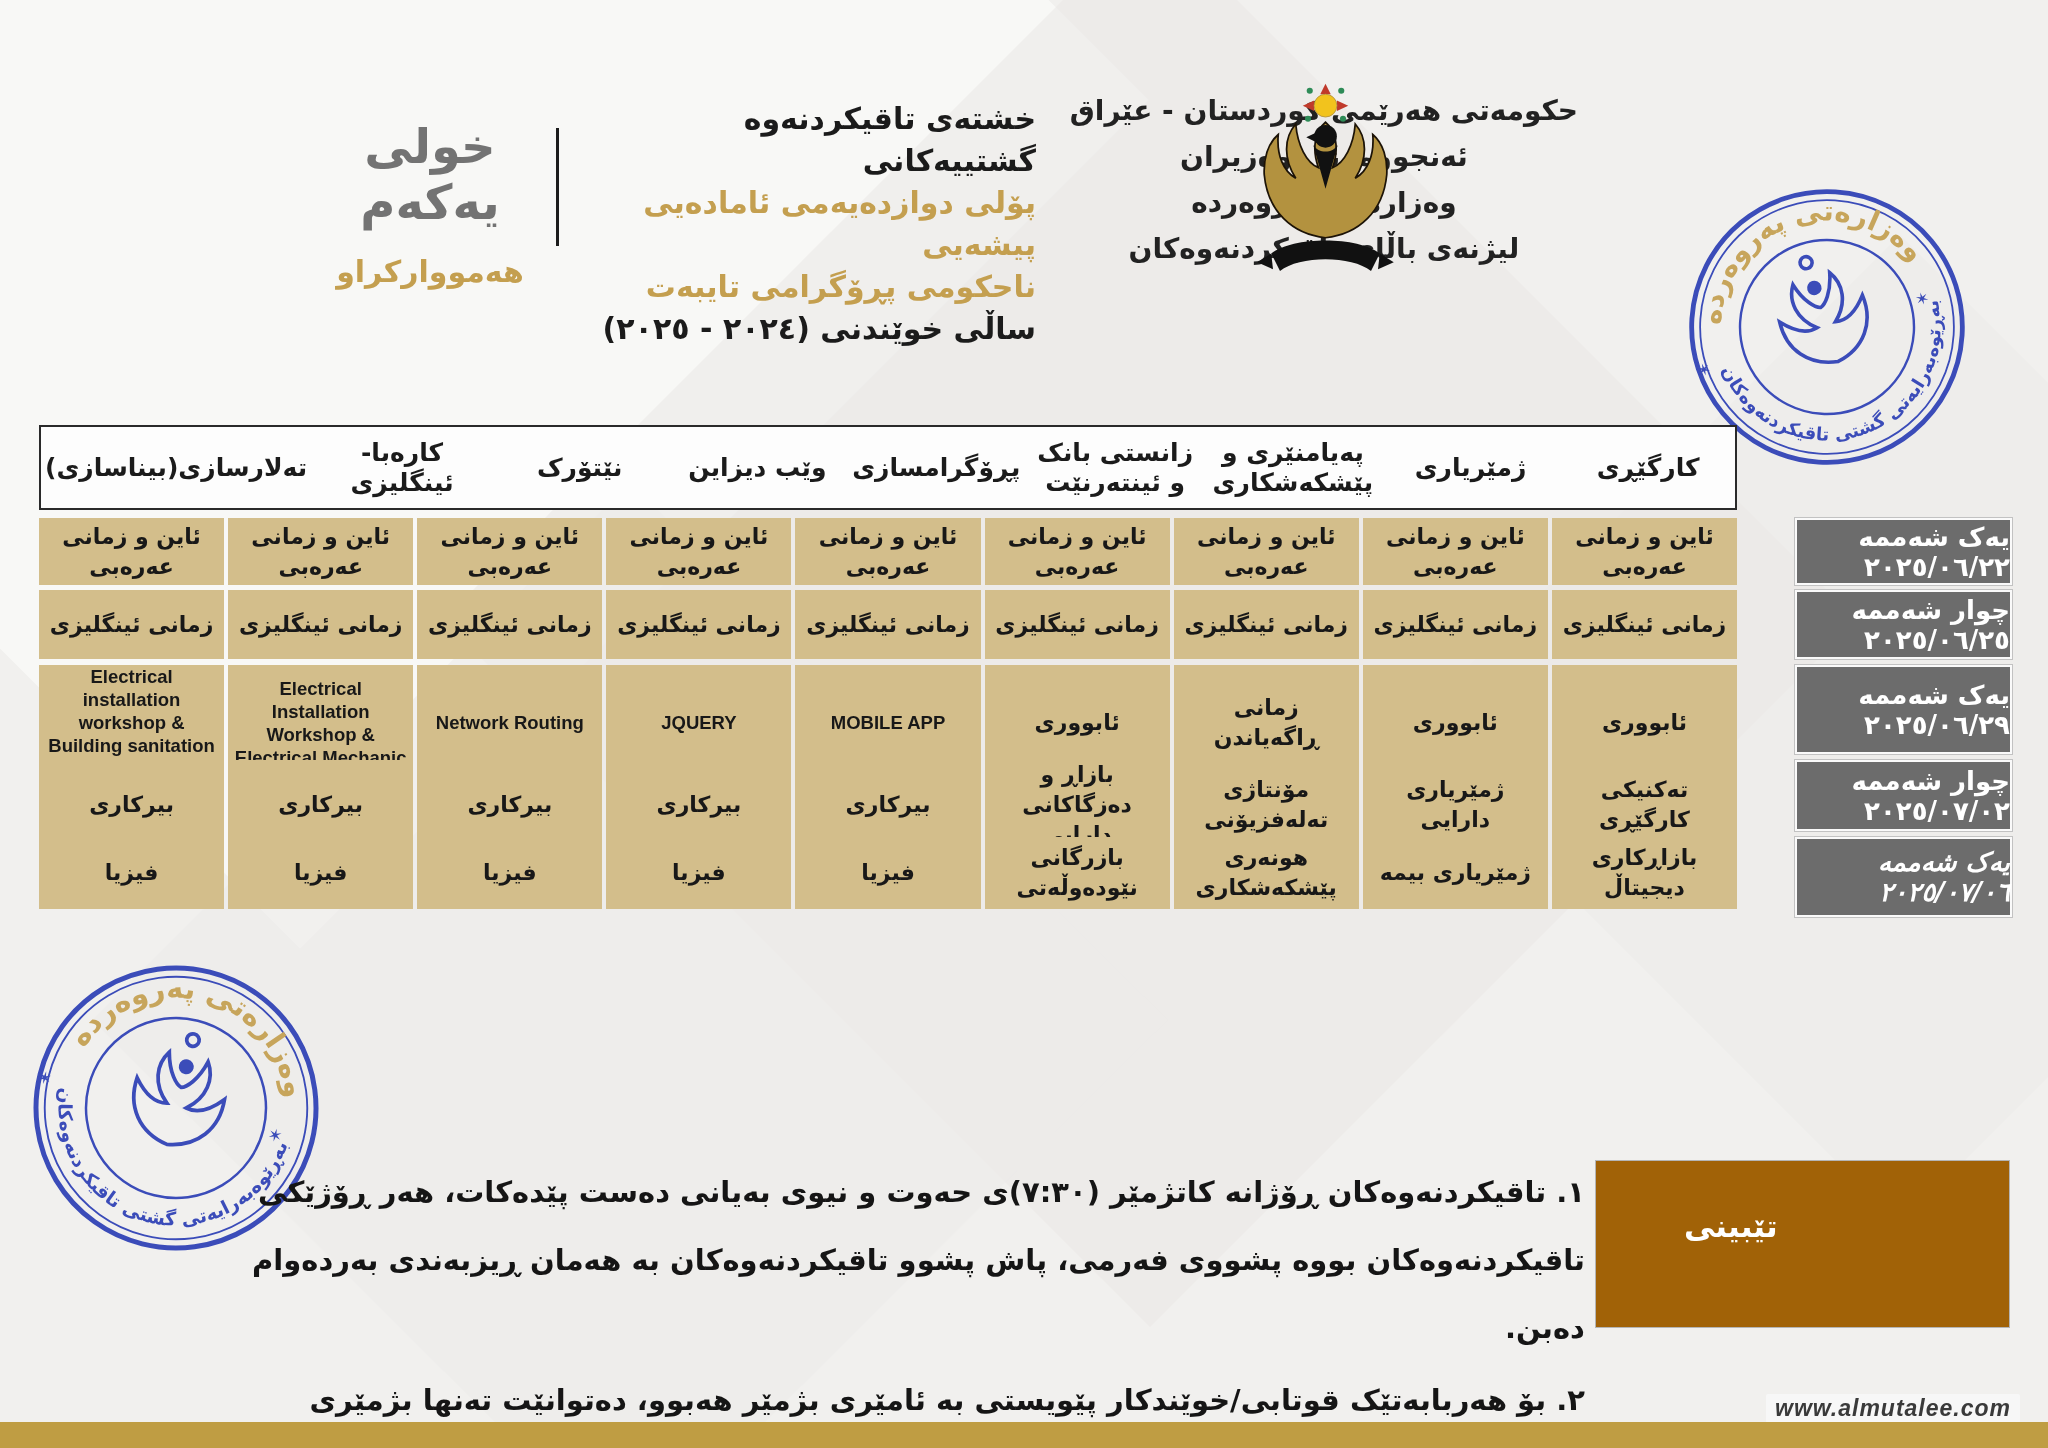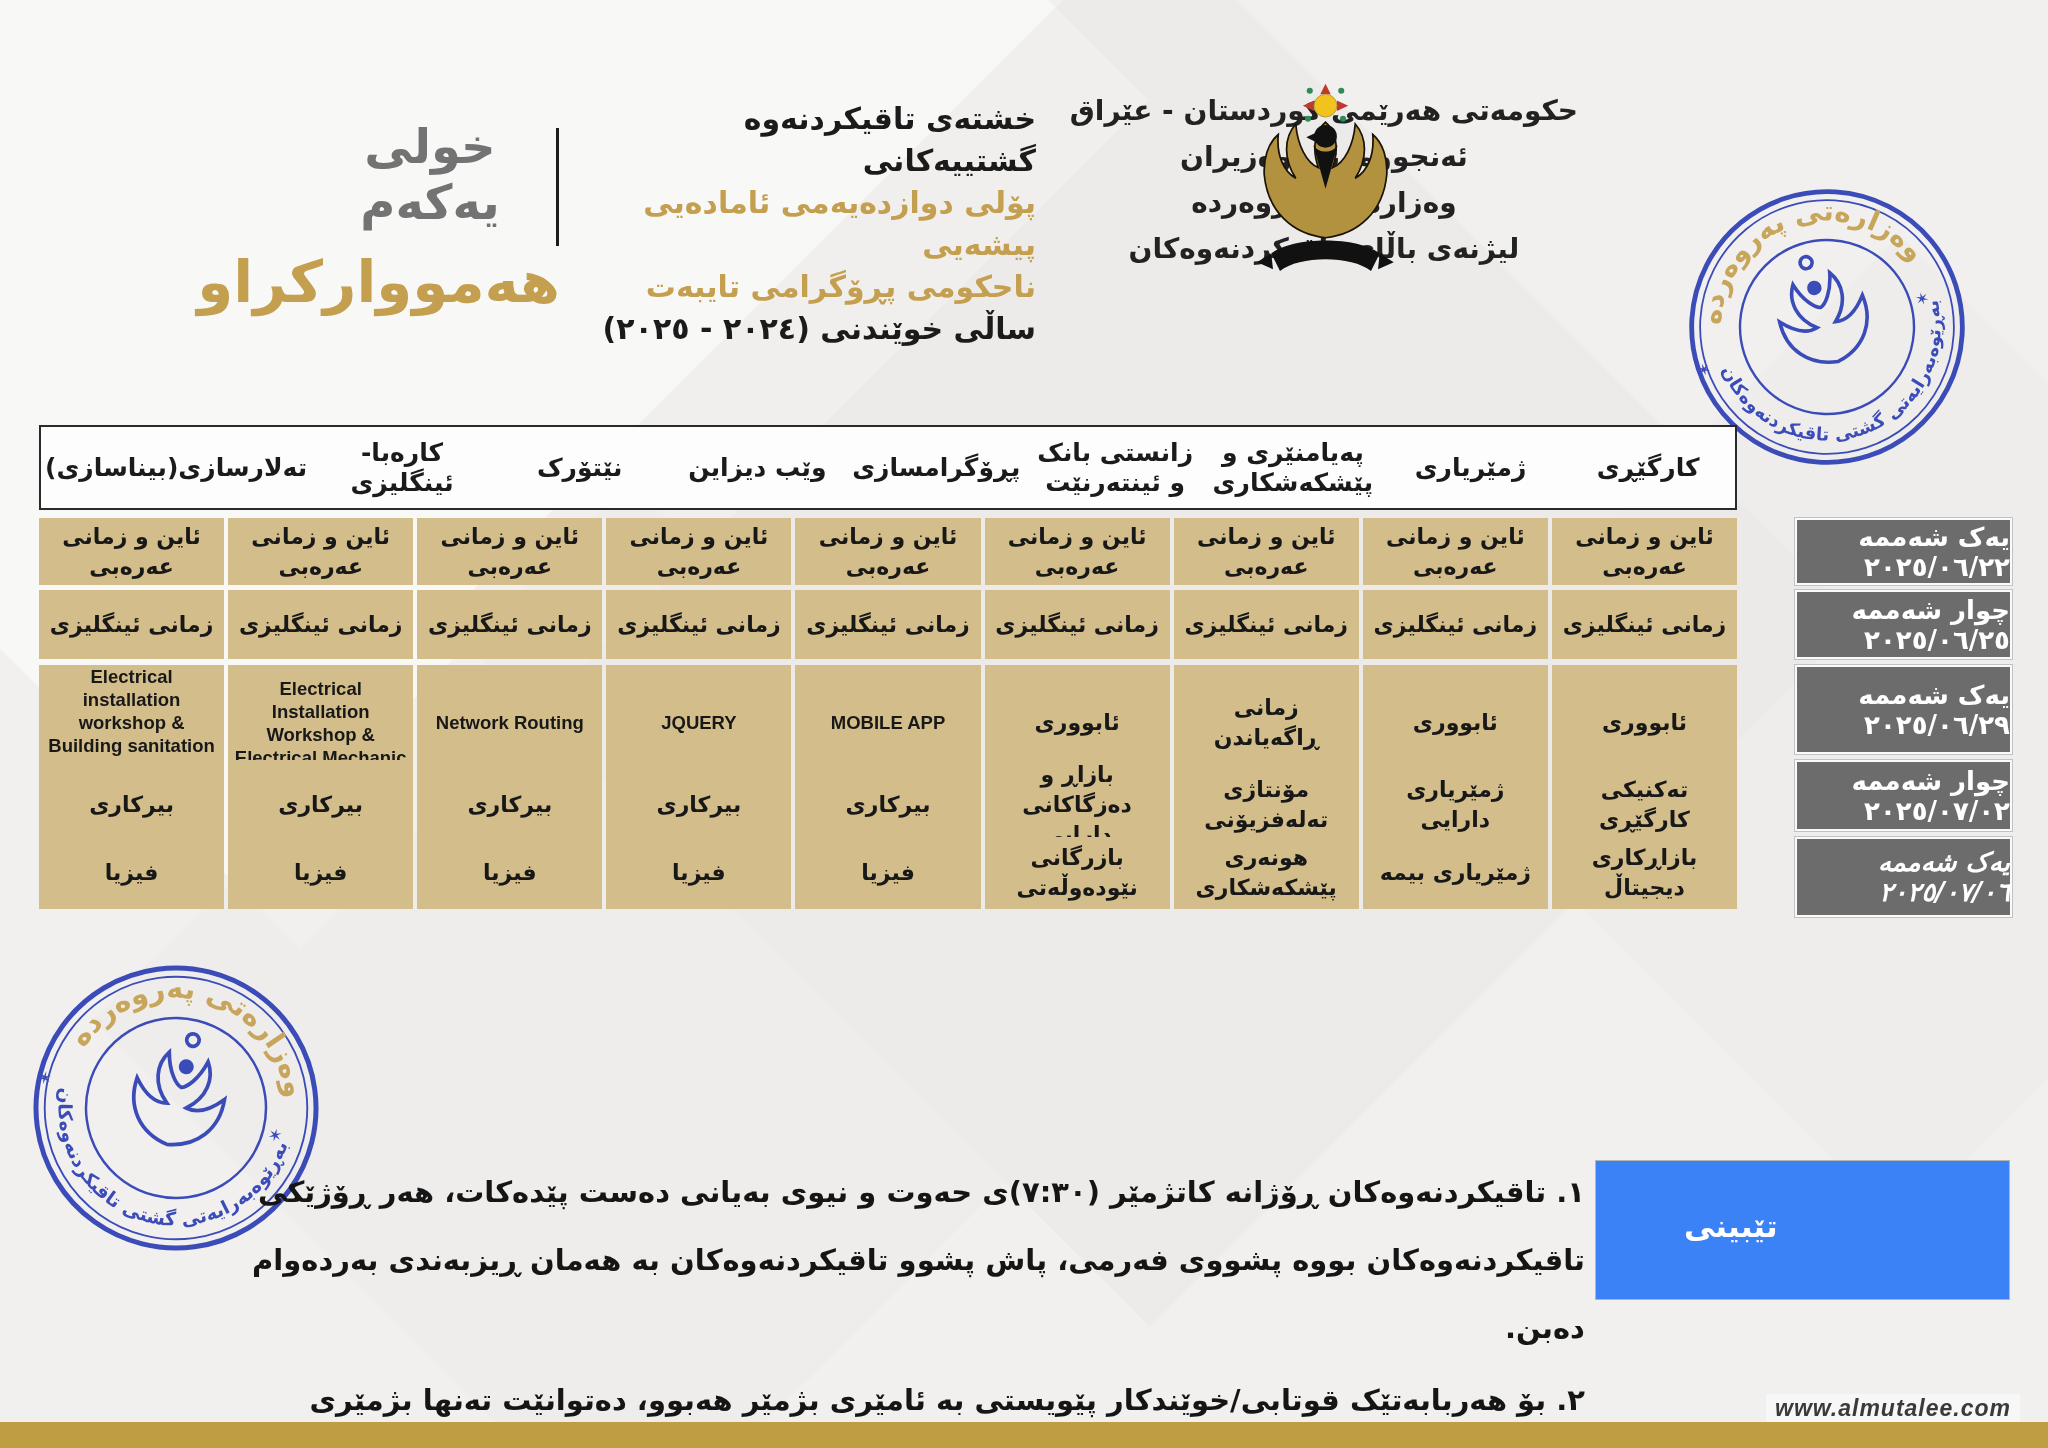--- a/index.html
+++ b/index.html
@@ -25,21 +25,21 @@
   .emblem { position:absolute; left:1238px; top:82px; width:175px; }
 
   
   .stamp { position:absolute; opacity:.92; }
   .stamp-tr { left:1682px; top:182px; width:290px; height:290px; transform:rotate(-18deg); }
   .stamp-bl { left:26px; top:958px; width:300px; height:300px; transform:rotate(14deg); }
 
   
   .round-title { position:absolute; left:300px; top:118px; width:260px; text-align:center; font-weight:bold; }
   .round-line1 { font-size:48px; color:#737373; }
-  .round-line2 { font-size:58px; color:#c49f4f; margin-top:18px; }
+  .round-line2 { font-size:30px; color:#c49f4f; margin-top:24px; }
   .title-divider { position:absolute; left:556px; top:128px; width:3px; height:118px; background:#1c1c1c; }
 
   
   .exam-title { position:absolute; right:1012px; top:98px; width:470px; text-align:right; font-weight:bold; font-size:30px; line-height:42px; }
   .exam-title .gold { color:#c49f4f; }
 
   
   .schedule { position:absolute; top:425px; left:39px; width:1973px; display:flex; gap:10px; }
   .dates-col { width:265px; flex:0 0 265px; display:flex; flex-direction:column; }
   .date-box {
@@ -67,22 +67,22 @@
   .r5 { height:72px; margin-top:6px; }
   .cell {
     background:#d3be8b; display:flex; align-items:center; justify-content:center;
     text-align:center; font-size:22px; font-weight:bold; color:#181818;
     padding:0 5px; line-height:30px;
   }
   .cell.latin { font-family:"Liberation Sans", sans-serif; font-size:18.5px; font-weight:600; line-height:23px; }
 
   
   .note-label-box {
-    position:absolute; right:38px; top:1160px; width:415px; height:140px;
-    background:#3b82f6; border:1px solid #b5b5b5;
+    position:absolute; right:38px; top:1160px; width:415px; height:168px;
+    background:#a16207; border:1px solid #b5b5b5;
     color:#fff; font-size:31px; font-weight:bold;
     line-height:130px; text-align:left; padding-left:88px;
   }
   .notes-text {
     position:absolute; right:463px; top:1158px; width:1400px;
     text-align:right; font-size:29px; font-weight:bold; line-height:68px; color:#151515;
   }
   .notes-text p + p { margin-top:4px; }
 
   

